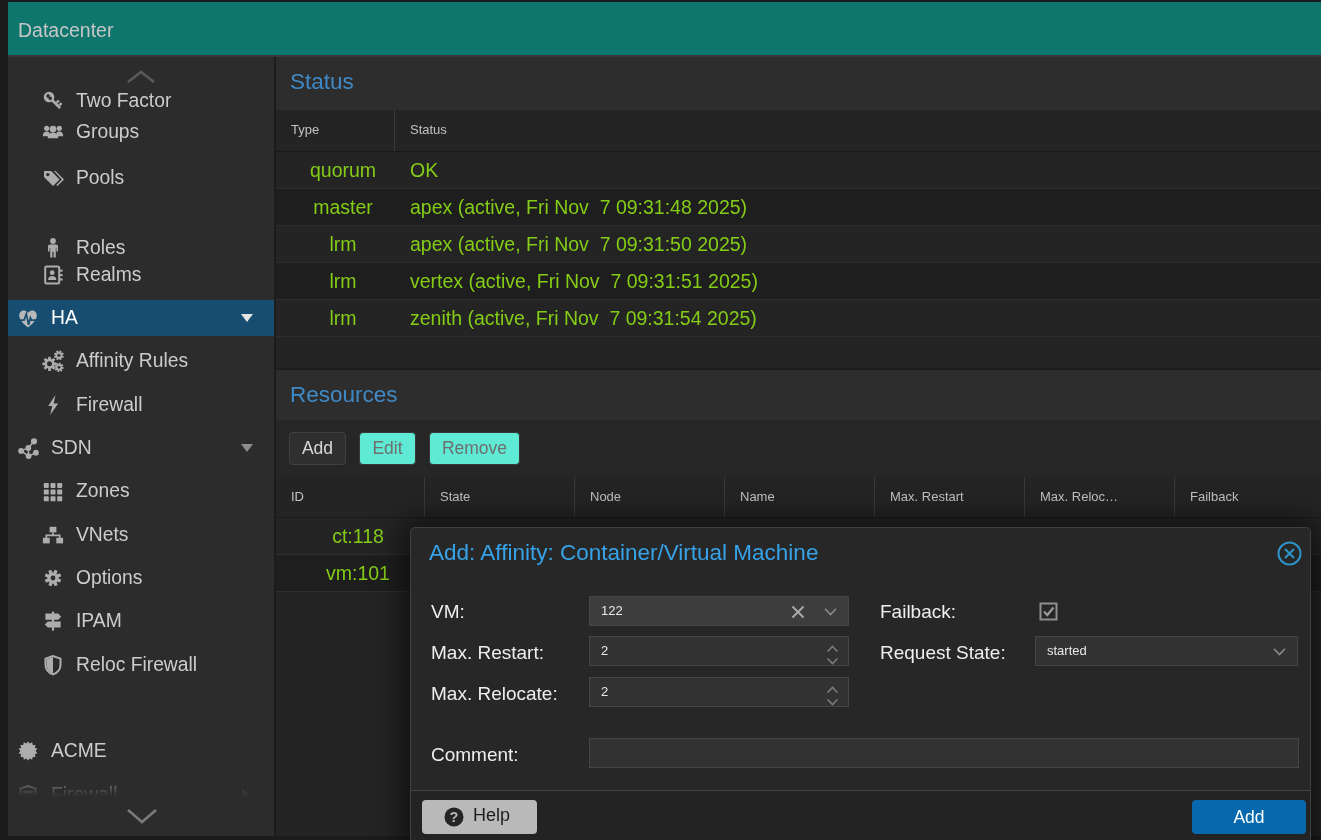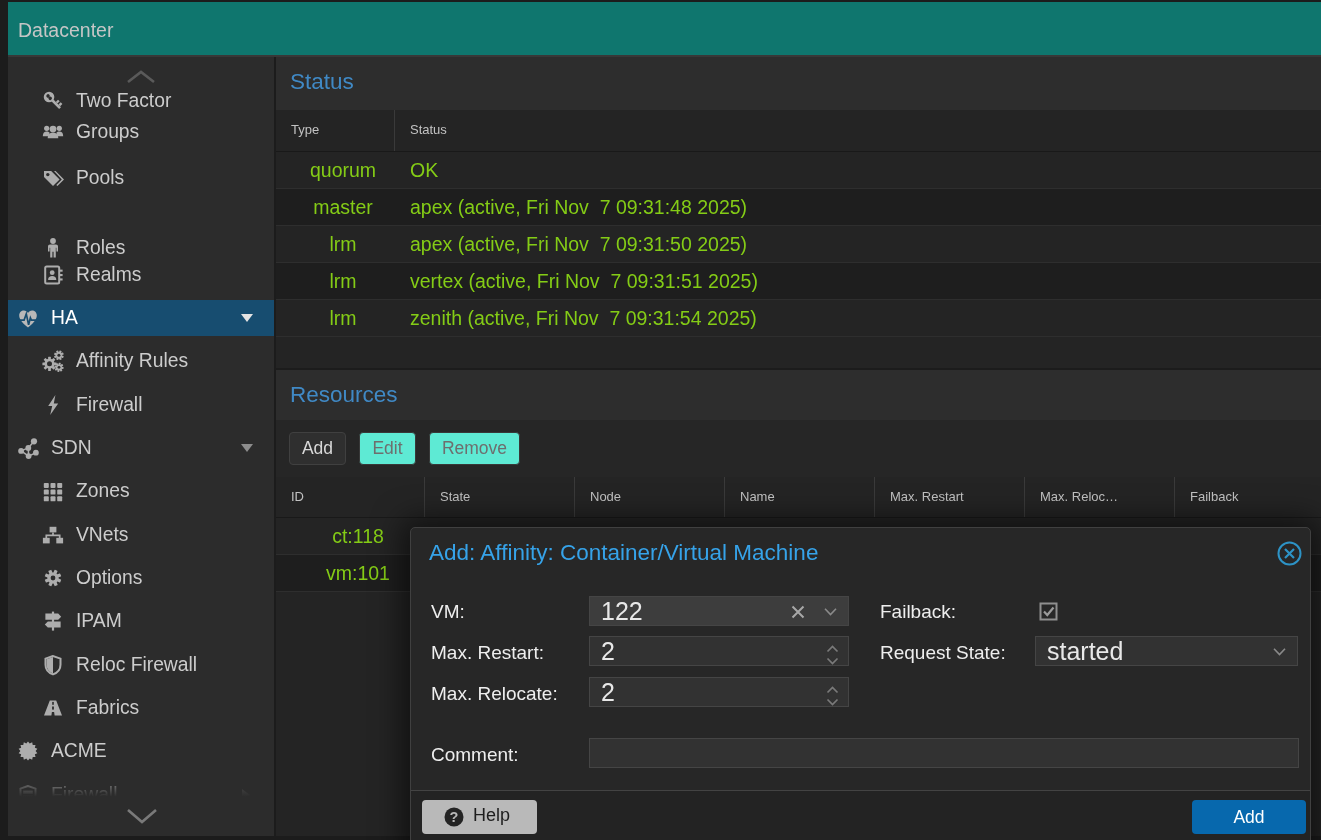--- a/index.html
+++ b/index.html
@@ -31,21 +31,21 @@
 .ghead .gc { height:100%; line-height:40px; padding-left:15px; font-size:13px; color:#c2c2c2; border-right:1px solid #3a3a3a; flex:none; white-space:nowrap; overflow:hidden; }
 .ghead .gc:last-child { border-right:none; }
 .grow { position:absolute; left:0; width:100%; height:37px; display:flex; font-size:19.5px; color:#84cc16; box-shadow:inset 0 -1px 0 #2e2e2e;text-align:center; }
 .grow.alt { background:#1e1e1e; }
 .grow .gc { padding-left:15px; line-height:36px; flex:none; white-space:nowrap; }
 .tbtn { position:absolute; height:33px; background:#2f2f2f; border:1px solid #404040; border-radius:4px; font-size:17.5px; color:#d8d8d8; text-align:center; line-height:31px; }
 .tbtn.dis { color:#6e6e6e; border-color:#383838; background:#5eead4; }
 #dlg { left:410px; top:527px; width:901px; height:335px; background:#272727; border:1px solid #404040; border-radius:5px; box-shadow:0 0 30px 8px rgba(0,0,0,0.55); }
 #dlg .dtitle { position:absolute; left:18px; top:12px; font-size:22.5px; color:#36a3e9; }
 .dlabel { position:absolute; font-size:19px; color:#eeeeee; }
-.dfield { position:absolute; background:#323232; border:1px solid #454545; height:30px; font-size:25px; color:#e8e8e8; line-height:28px; padding-left:11px; }
+.dfield { position:absolute; background:#323232; border:1px solid #454545; height:30px; font-size:13px; color:#e8e8e8; line-height:28px; padding-left:11px; }
 #dfoot { position:absolute; left:0; top:262px; height:72px; width:100%; background:#232323; border-top:1px solid #434343; border-radius:0 0 5px 5px; }
 #helpbtn { position:absolute; left:11px; top:272px; width:115px; height:34px; background:#b9b9b9; border-radius:4px; color:#1d1d1d; font-size:18px; }
 #addbtn { position:absolute; left:781px; top:272px; width:114px; height:34px; background:#0768ad; border-radius:4px; color:#ffffff; font-size:17.5px; text-align:center; line-height:34px; }
 </style>
 </head>
 <body>
 <div class="abs" id="topbar">
     <div class="title">Datacenter</div>
   </div>
 <div class="abs" id="topdiv"></div>
@@ -235,30 +235,20 @@
     </div>
 <div class="titem child" style="top:585.6px; height:44px;">
       <svg class="ic" width="22" height="22" viewBox="0 0 22 22">
         <g>
           <path d="M11 2 L3.5 4.6 L3.5 10.8 C3.5 15.6 6.7 18.9 11 20.4 C15.3 18.9 18.5 15.6 18.5 10.8 L18.5 4.6 Z" fill="none" stroke="#adadad" stroke-width="2"></path>
           <path d="M11 3.1 L4.6 5.3 L4.6 10.8 C4.6 15.1 7.3 18 11 19.4 Z" fill="#adadad"></path>
         </g>
       </svg>
       <div class="txt">Reloc Firewall</div>
     </div>
-<div class="titem child" style="top:628.9px; height:44px;">
-      <svg class="ic" width="22" height="22" viewBox="0 0 22 22">
-        <g fill="#adadad">
-          <path d="M7.8 3.6 L14.2 3.6 L20 18.6 L12.6 18.6 L12.1 14.9 L9.9 14.9 L9.4 18.6 L2 18.6 Z"></path>
-          <rect x="10.2" y="4.9" width="1.6" height="2.9" fill="#2c2c2c"></rect>
-          <rect x="10.1" y="9.5" width="1.8" height="3.1" fill="#2c2c2c"></rect>
-        </g>
-      </svg>
-      <div class="txt">Fabrics</div>
-    </div>
 <div class="titem top" style="top:672.2px; height:44px;">
       <svg class="ic" width="22" height="22" viewBox="0 0 22 22">
         <polygon points="11.00,1.40 12.69,3.59 15.17,2.35 15.74,5.06 18.51,5.01 17.85,7.70 20.36,8.86 18.60,11.00 20.36,13.14 17.85,14.30 18.51,16.99 15.74,16.94 15.17,19.65 12.69,18.41 11.00,20.60 9.31,18.41 6.83,19.65 6.26,16.94 3.49,16.99 4.15,14.30 1.64,13.14 3.40,11.00 1.64,8.86 4.15,7.70 3.49,5.01 6.26,5.06 6.83,2.35 9.31,3.59" fill="#adadad"></polygon>
       </svg>
       <div class="txt">ACME</div>
     </div>
 <div class="titem top" style="top:715.6px; height:44px;">
       <svg class="ic" width="22" height="22" viewBox="0 0 22 22">
         <g fill="#adadad">
           <path d="M11 2 L3.5 4.6 L3.5 10.8 C3.5 15.6 6.7 18.9 11 20.4 C15.3 18.9 18.5 15.6 18.5 10.8 L18.5 4.6 Z" fill="none" stroke="#adadad" stroke-width="2"></path>

